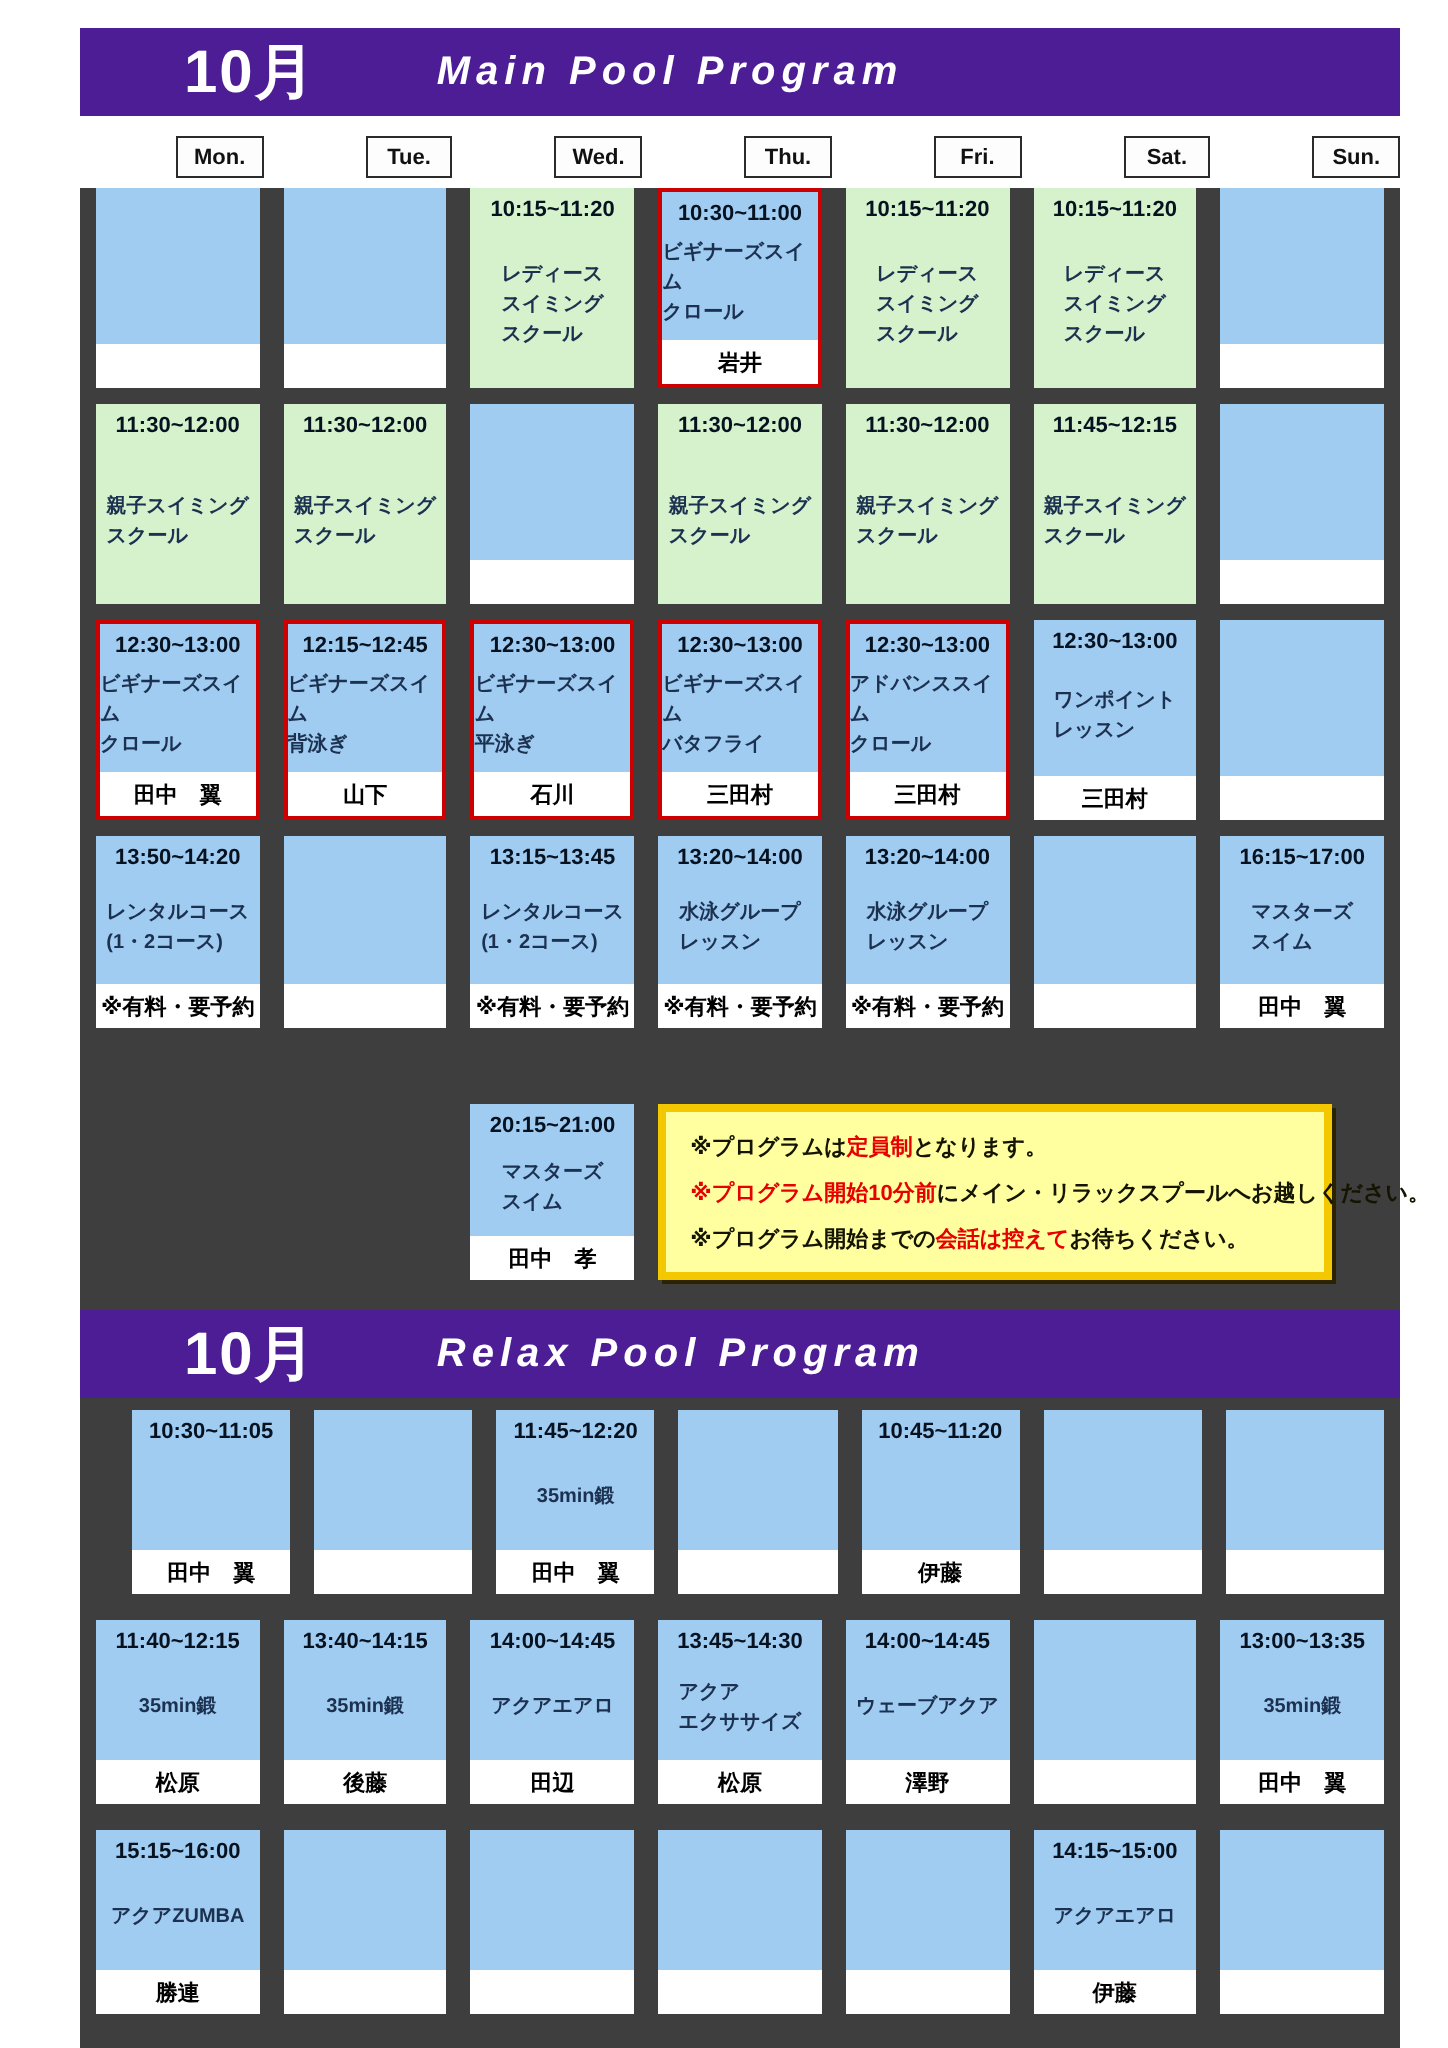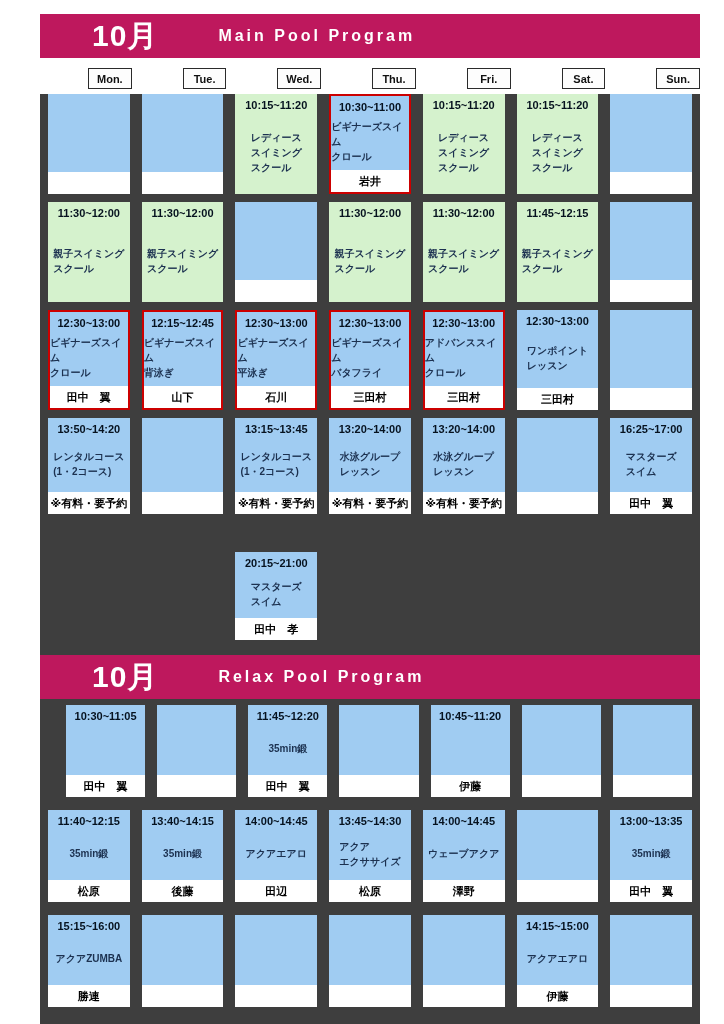--- a/index.html
+++ b/index.html
@@ -1,22 +1,22 @@
 <!DOCTYPE html>
 <html><head>
 <meta charset="utf-8">
 <style>
   html,body{margin:0;padding:0;background:#fff;}
   body{font-family:"Liberation Sans","DejaVu Sans",sans-serif;}
   .page{position:relative;width:724px;height:1024px;background:#ffffff;overflow:hidden;}
   .sheet{position:absolute;left:40px;top:14px;width:660px;}
 
-  .banner{background:#be185d;color:#fff;height:44px;display:flex;align-items:center;}
+  .banner{background:#4c1d95;color:#fff;height:44px;display:flex;align-items:center;}
   .banner .month{font-size:30px;font-weight:bold;margin-left:52px;letter-spacing:1px;}
-  .banner .title{font-size:16px;font-weight:bold;margin-left:60px;letter-spacing:3px;}
+  .banner .title{font-size:20px;font-weight:bold;margin-left:60px;letter-spacing:3px;font-style:italic;}
 
   .day-header{margin-top:10px;height:21px;display:grid;grid-template-columns:repeat(7,1fr);gap:3px;}
   .day{background:#fdfdfd;border:1px solid #2b2b2b;display:flex;align-items:center;justify-content:center;
        font-size:11px;font-weight:bold;color:#111;margin-left:48px;}
 
   .board{background:#3e3e3e;padding-bottom:20px;}
   .row{display:grid;grid-template-columns:repeat(7,1fr);column-gap:12px;padding:0 8px;}
   #main-rows .row{margin-top:8px;height:100px;}
   #main-rows .row:first-child{margin-top:5px;}
   #main-rows .row:nth-child(4){height:96px;}
@@ -265,40 +265,45 @@
               <div class="strip">※有料・要予約</div>
             </div>
             <div class="cell blue">
               <div class="cell-body">
                 <div class="pname"></div>
               </div>
               <div class="strip"></div>
             </div>
             <div class="cell blue">
               <div class="cell-body">
-                <div class="time">16:25~17:00</div>
+                <div class="time">16:15~17:00</div>
                 <div class="pname">マスターズ
 スイム</div>
               </div>
               <div class="strip">田中　翼</div>
             </div>
           </div>
         </div>
 
       <div class="row special-row">
         <div class="cell none"></div>
         <div class="cell none"></div>
         <div id="special-slot" style="display:contents"><div class="cell blue">
               <div class="cell-body">
                 <div class="time">20:15~21:00</div>
                 <div class="pname">マスターズ
 スイム</div>
               </div>
               <div class="strip">田中　孝</div>
             </div></div>
+        <div class="notice">
+          <div class="nline"><span>※プログラムは</span><span class="red-text">定員制</span><span>となります。</span></div>
+          <div class="nline"><span></span><span class="red-text">※プログラム開始10分前</span><span>にメイン・リラックスプールへお越しください。</span></div>
+          <div class="nline"><span>※プログラム開始までの</span><span class="red-text">会話は控えて</span><span>お待ちください。</span></div>
+        </div>
       </div>
 
       <div class="banner relax-banner">
         <span class="month">10月</span>
         <span class="title">Relax Pool Program</span>
       </div>
 
       <div id="relax-rows">
           <div class="row">
             <div class="cell blue">

